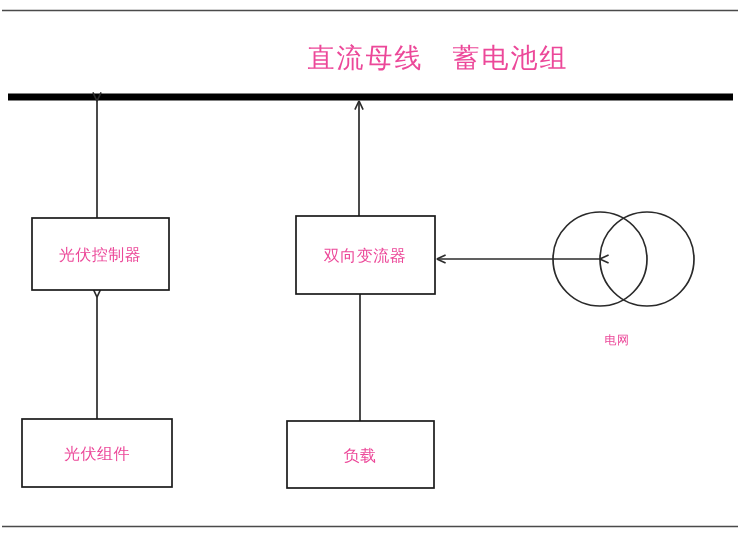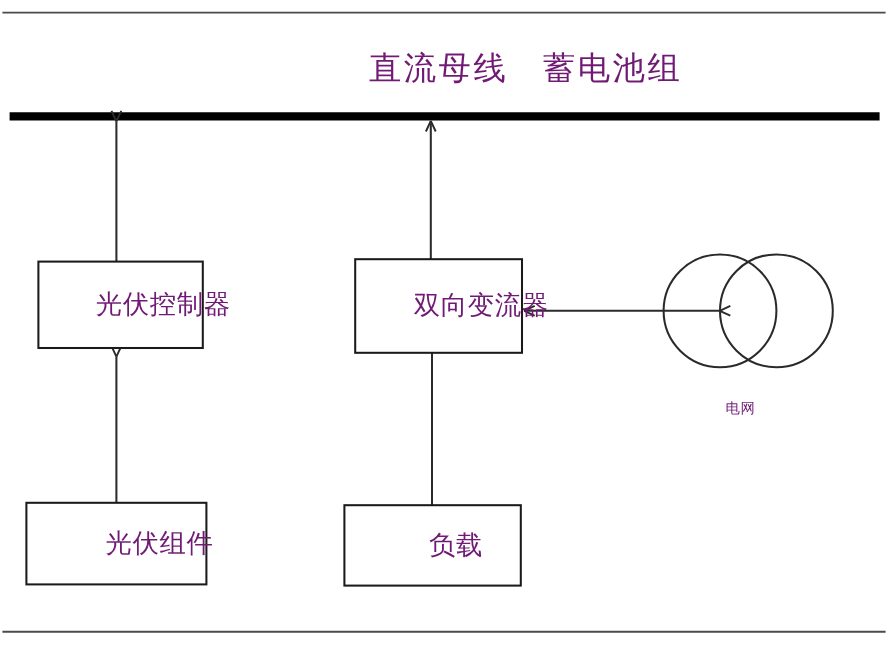--- a/index.html
+++ b/index.html
@@ -44,30 +44,29 @@
     stroke: #2a2a2a;
     stroke-width: 1.7;
   }
   .conn {
     stroke: #2b2b2b;
     stroke-width: 1.7;
     fill: none;
   }
   .lbl {
     position: absolute;
-    color: #701a75;
+    color: #ec4899;
     white-space: pre;
     line-height: 1;
     letter-spacing: 0.5px;
   }
   .box-label {
-    font-size: 22px;
+    font-size: 16px;
     text-align: right;
     transform: translate(-50%, -50%);
-    margin-left: 36px;
   }
   .title-label {
     font-size: 27px;
     transform: translate(-50%, -50%);
     letter-spacing: 2px;
   }
   .grid-label {
     font-size: 12px;
     transform: translate(-50%, -50%);
   }
@@ -116,17 +115,17 @@
   </svg>
 
   <div class="lbl title-label" style="left:438px; top:57px;">直流母线　蓄电池组</div>
 
   <div class="lbl box-label" style="left:100px; top:255px;">光伏控制器</div>
 
   <div class="lbl box-label" style="left:365px; top:256px;">双向变流器</div>
 
   <div class="lbl box-label" style="left:97px; top:454px;">光伏组件</div>
 
-  <div class="lbl box-label" style="left:344px; top:456px;">负载</div>
+  <div class="lbl box-label" style="left:360px; top:456px;">负载</div>
 
   <div class="lbl grid-label" style="left:617px; top:340px;">电网</div>
 
 </div>
 
 </body></html>

